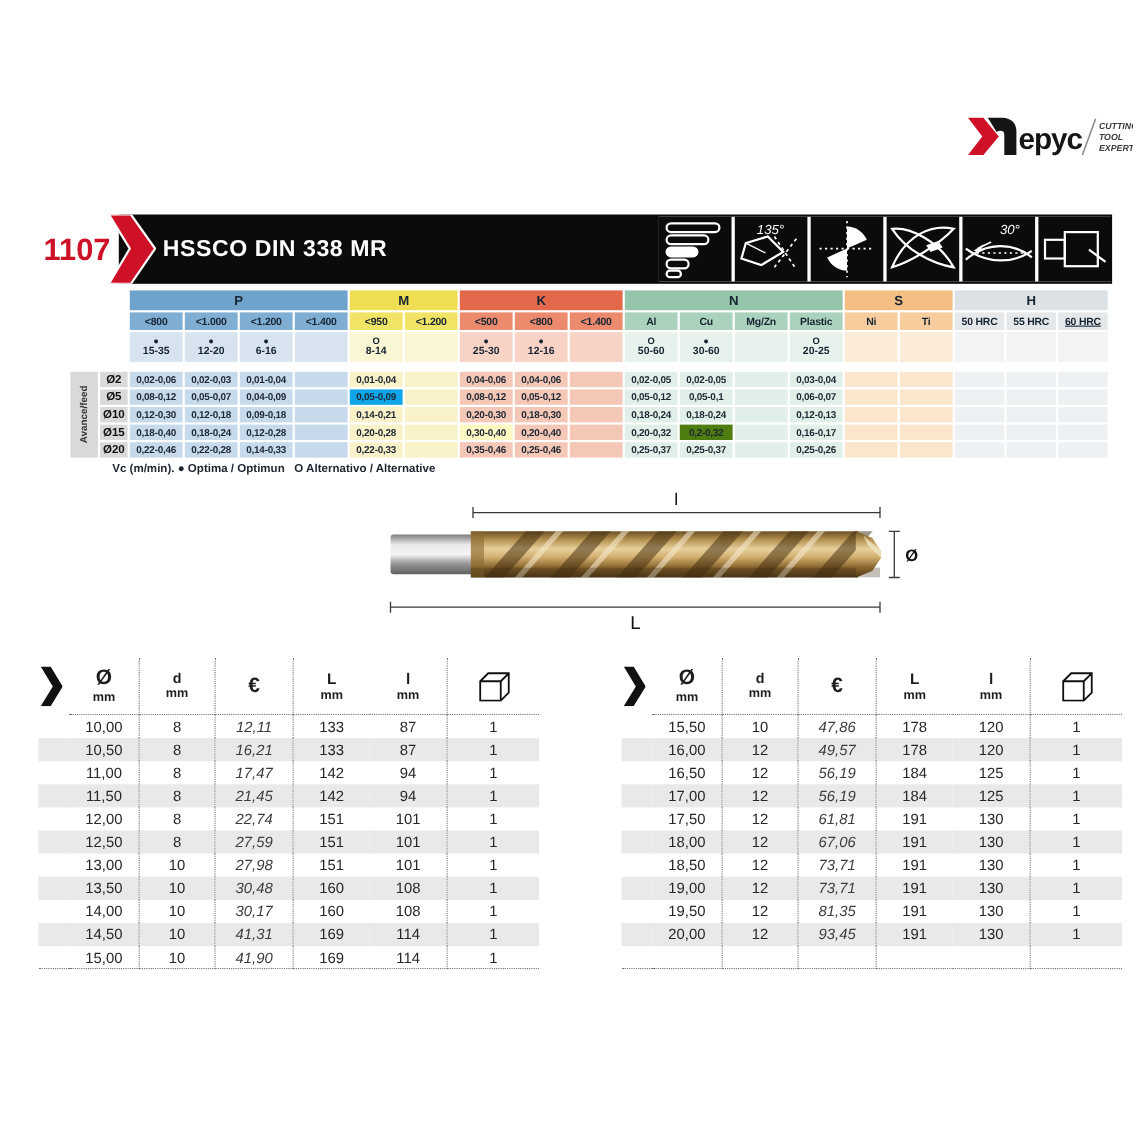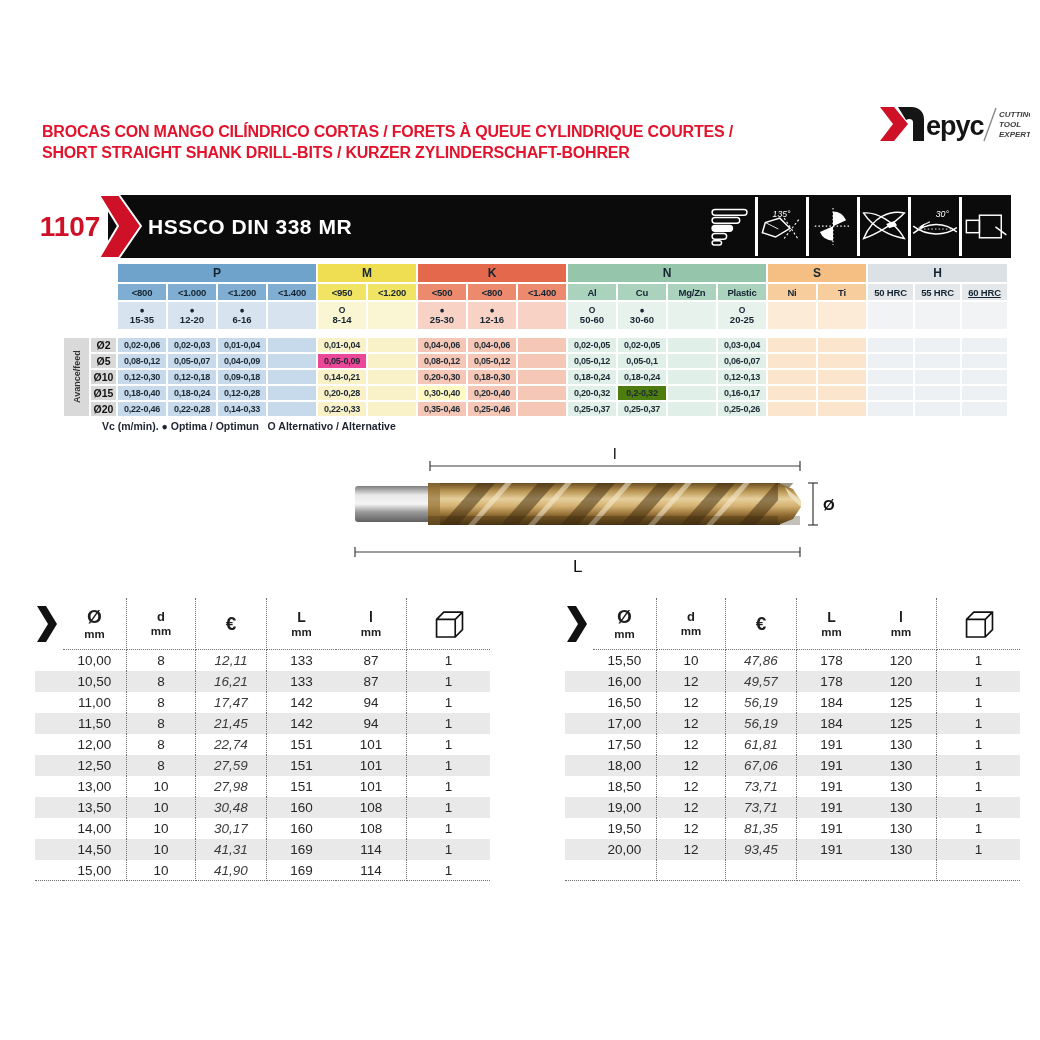--- a/index.html
+++ b/index.html
@@ -13,21 +13,21 @@
 
   
   .banner{position:absolute;left:36px;top:195px;width:975px;height:63px;}
   .banner .blackbar{position:absolute;left:72px;right:0;top:0;bottom:0;background:#0B0B0B;}
   .banner .code{position:absolute;left:0;top:0;width:68px;height:63px;line-height:63px;
                 text-align:center;font-size:28px;font-weight:800;color:#CE1126;}
   .banner .chev{position:absolute;left:62px;top:0;}
   .banner .pname{position:absolute;left:112px;top:0;height:63px;line-height:63px;
                  color:#fff;font-size:21px;font-weight:700;letter-spacing:0.5px;}
   .bicons{position:absolute;right:1px;top:2px;bottom:2px;display:flex;gap:3px;background:#fff;}
-  .bicon{width:48px;height:59px;background:#0B0B0B;display:flex;align-items:center;justify-content:center;}
+  .bicon{width:66px;height:59px;background:#0B0B0B;display:flex;align-items:center;justify-content:center;}
 
   
   #speed-table{position:absolute;left:64px;top:264px;display:grid;
      grid-template-columns:25px 25px repeat(15,48px) 45px 45px 45px;
      grid-template-rows:18px 16px 27px 5px repeat(5,14px);gap:2px;background:#fff;}
   .st-cell{display:flex;align-items:center;justify-content:center;}
   .st-group{font-weight:700;font-size:12px;color:#152432;}
   .st-sub{font-weight:700;font-size:9.5px;color:#152432;letter-spacing:-0.2px;}
   .st-vc{flex-direction:column;font-weight:700;font-size:9.5px;color:#152432;line-height:1.1;}
   .st-dot{font-size:8.5px;line-height:1;font-weight:800;}
@@ -56,24 +56,20 @@
   .sep{border-right:1px dotted #707070;}
   .shade{background:#E9E9E9;}
   .last{border-bottom:1px dotted #707070;}
   .euro{font-style:italic;color:#3c3c3c;}
 </style>
 </head>
 <body>
 
 <div class="page">
 
-  <div class="title">
-    <div>BROCAS CON MANGO CILÍNDRICO CORTAS / FORETS À QUEUE CYLINDRIQUE COURTES /</div>
-    <div>SHORT STRAIGHT SHANK DRILL-BITS / KURZER ZYLINDERSCHAFT-BOHRER</div>
-  </div>
 
   <div class="logo">
     <svg width="152" height="40" viewBox="0 0 152 40">
       <polygon points="2,3 16,3 30,20 16,37 2,37 15,20" fill="#CE1126"></polygon>
       <path d="M20 3 L33 3 C42 3 46 9 46 15 L46 37 L35 37 L35 18 C35 15 31 14 28 16 Z" fill="#151515"></path>
       <text x="48" y="31" font-size="27" font-weight="800" fill="#151515" letter-spacing="-1">epyc</text>
       <path d="M118 4 L106 37" stroke="#8a8a8a" stroke-width="1.4"></path>
       <text x="121" y="13" font-size="8" font-style="italic" font-weight="700" fill="#3c3c3c">CUTTING</text>
       <text x="121" y="23" font-size="8" font-style="italic" font-weight="700" fill="#3c3c3c">TOOL</text>
       <text x="121" y="33" font-size="8" font-style="italic" font-weight="700" fill="#3c3c3c">EXPERTS</text>
@@ -228,21 +224,21 @@
       <div class="st-cell st-data" style="grid-area: 5 / 16; background: rgb(251, 230, 205);"></div>
       <div class="st-cell st-data" style="grid-area: 5 / 17; background: rgb(251, 230, 205);"></div>
       <div class="st-cell st-data" style="grid-area: 5 / 18; background: rgb(238, 241, 243);"></div>
       <div class="st-cell st-data" style="grid-area: 5 / 19; background: rgb(238, 241, 243);"></div>
       <div class="st-cell st-data" style="grid-area: 5 / 20; background: rgb(238, 241, 243);"></div>
       <div class="st-cell st-diam" style="grid-area: 6 / 2; background: rgb(217, 217, 217);">Ø5</div>
       <div class="st-cell st-data" style="grid-area: 6 / 3; background: rgb(198, 218, 235);">0,08-0,12</div>
       <div class="st-cell st-data" style="grid-area: 6 / 4; background: rgb(198, 218, 235);">0,05-0,07</div>
       <div class="st-cell st-data" style="grid-area: 6 / 5; background: rgb(198, 218, 235);">0,04-0,09</div>
       <div class="st-cell st-data" style="grid-area: 6 / 6; background: rgb(198, 218, 235);"></div>
-      <div class="st-cell st-data" style="grid-area: 6 / 7; background: #ec4899;">0,05-0,09</div>
+      <div class="st-cell st-data" style="grid-area: 6 / 7; background: #0ea5e9;">0,05-0,09</div>
       <div class="st-cell st-data" style="grid-area: 6 / 8; background: rgb(249, 242, 200);"></div>
       <div class="st-cell st-data" style="grid-area: 6 / 9; background: rgb(245, 199, 182);">0,08-0,12</div>
       <div class="st-cell st-data" style="grid-area: 6 / 10; background: rgb(245, 199, 182);">0,05-0,12</div>
       <div class="st-cell st-data" style="grid-area: 6 / 11; background: rgb(245, 199, 182);"></div>
       <div class="st-cell st-data" style="grid-area: 6 / 12; background: rgb(224, 239, 231);">0,05-0,12</div>
       <div class="st-cell st-data" style="grid-area: 6 / 13; background: rgb(224, 239, 231);">0,05-0,1</div>
       <div class="st-cell st-data" style="grid-area: 6 / 14; background: rgb(224, 239, 231);"></div>
       <div class="st-cell st-data" style="grid-area: 6 / 15; background: rgb(224, 239, 231);">0,06-0,07</div>
       <div class="st-cell st-data" style="grid-area: 6 / 16; background: rgb(251, 230, 205);"></div>
       <div class="st-cell st-data" style="grid-area: 6 / 17; background: rgb(251, 230, 205);"></div>

